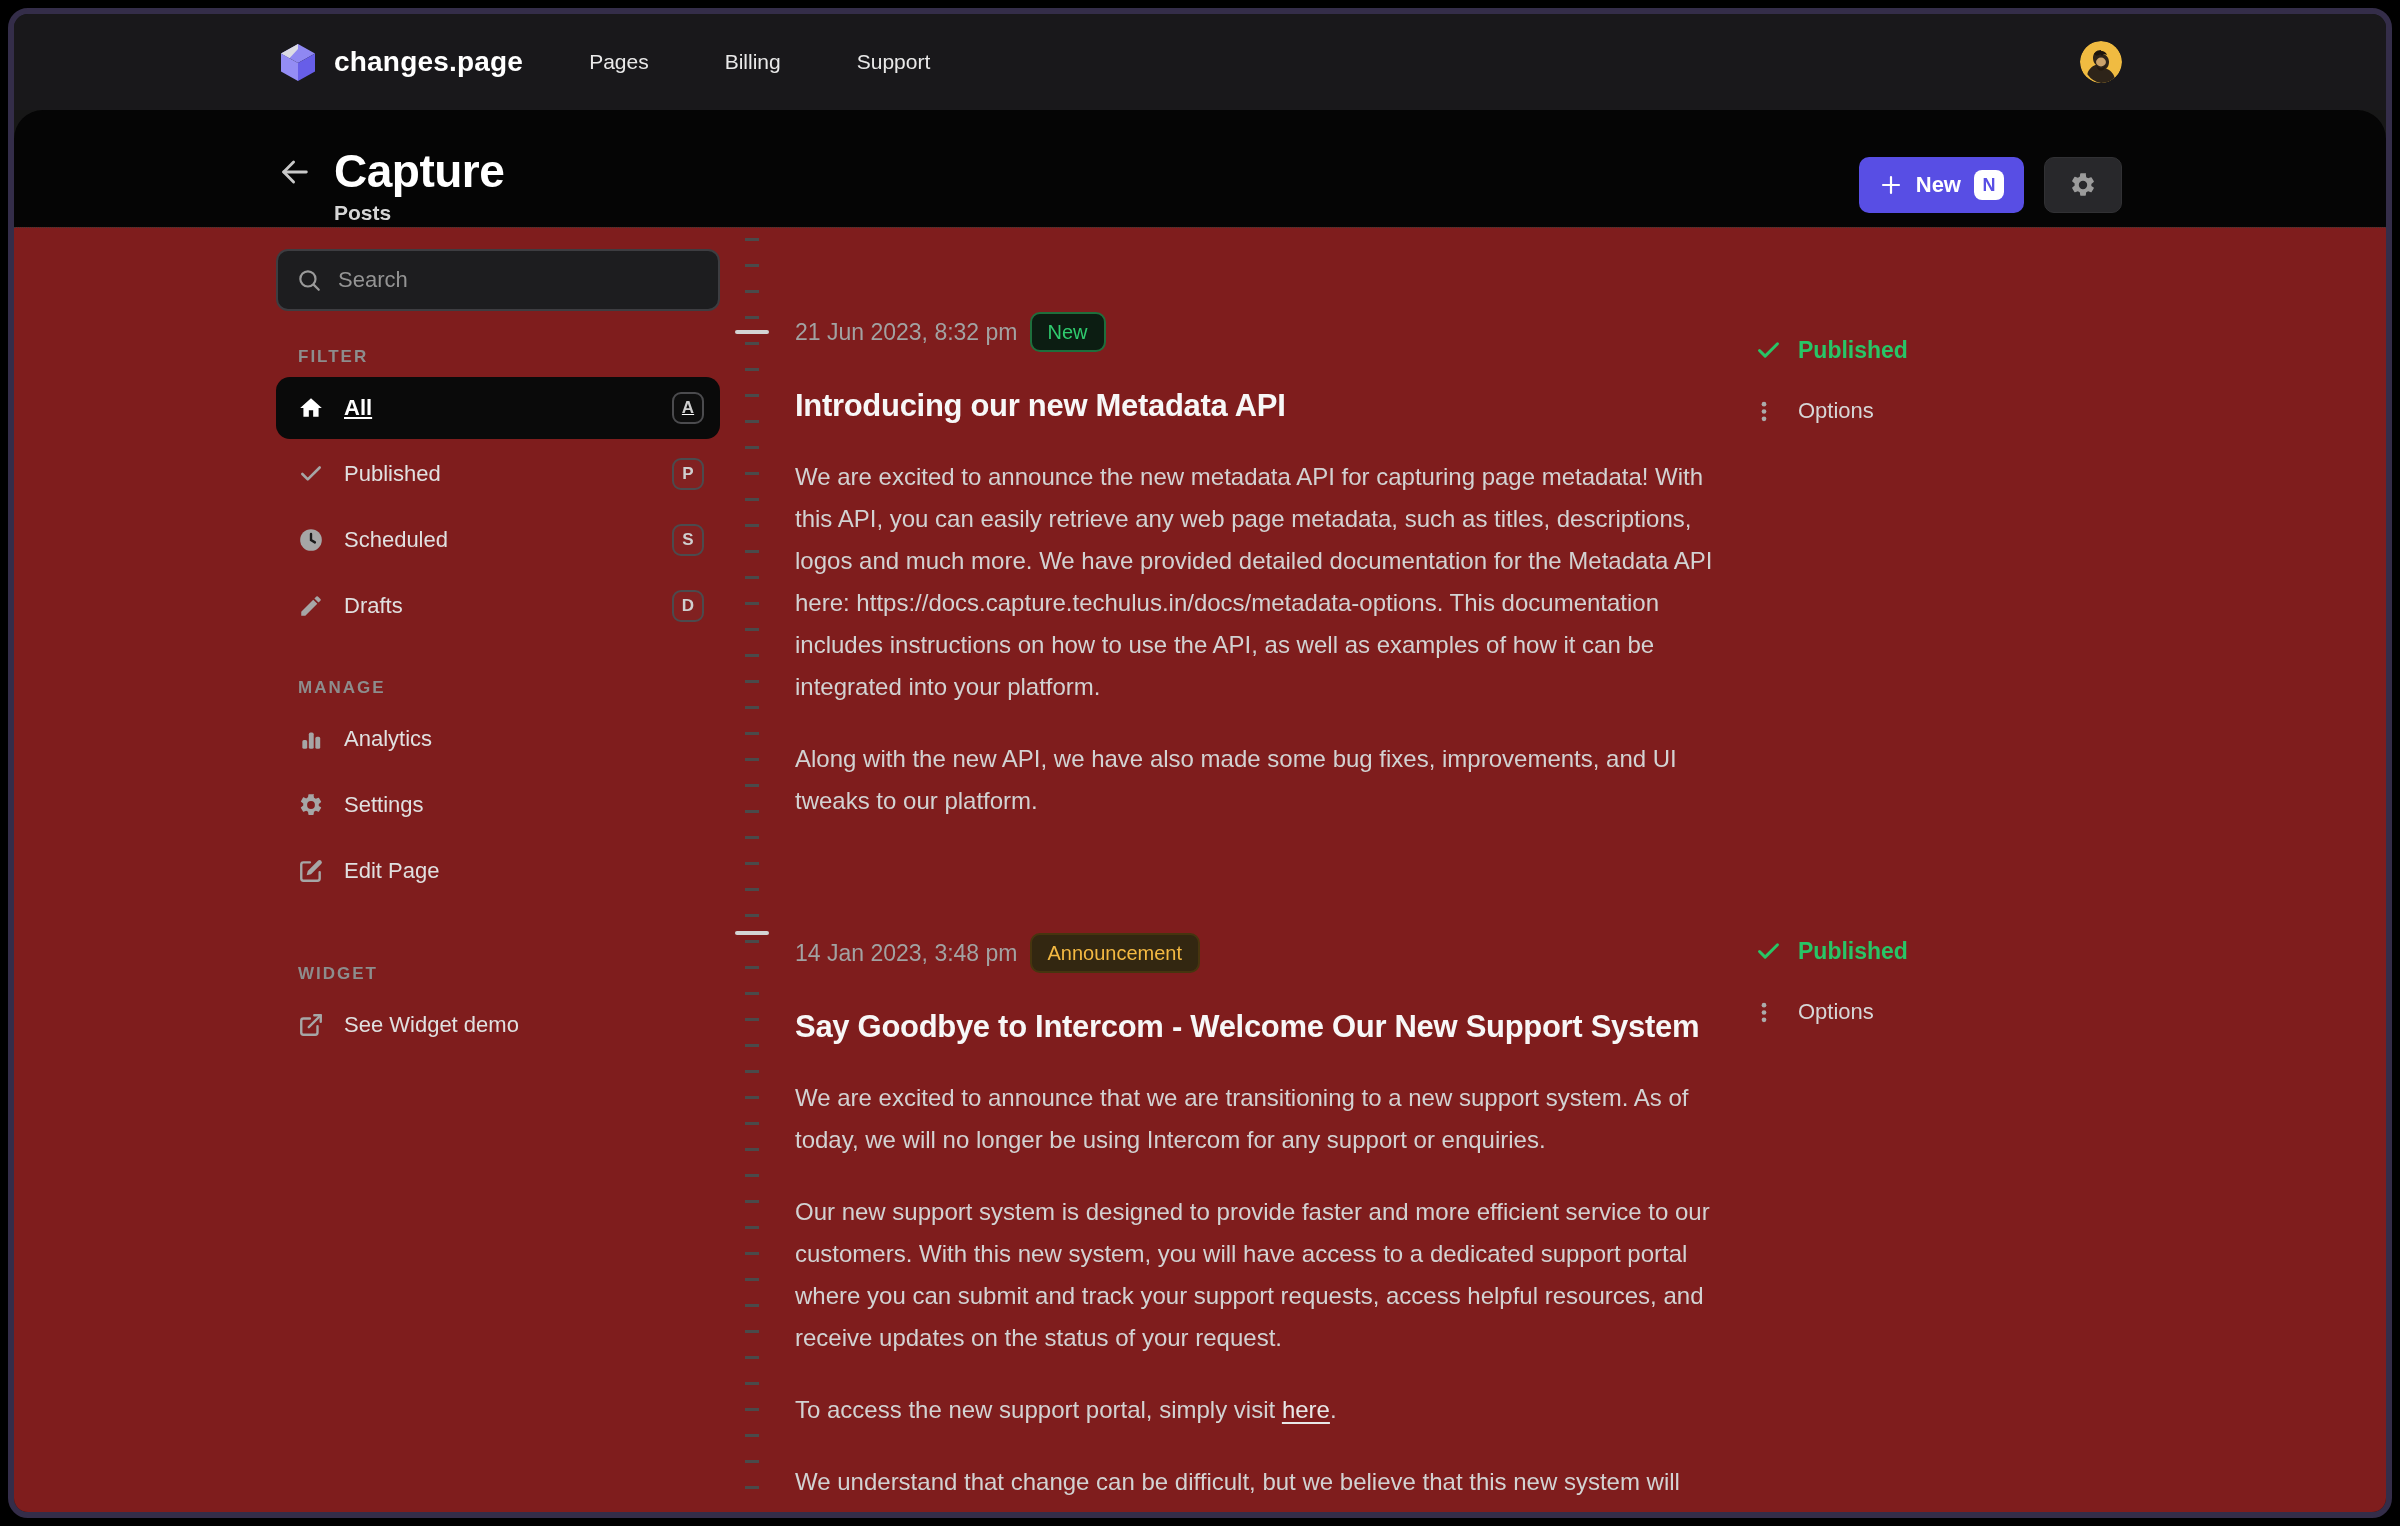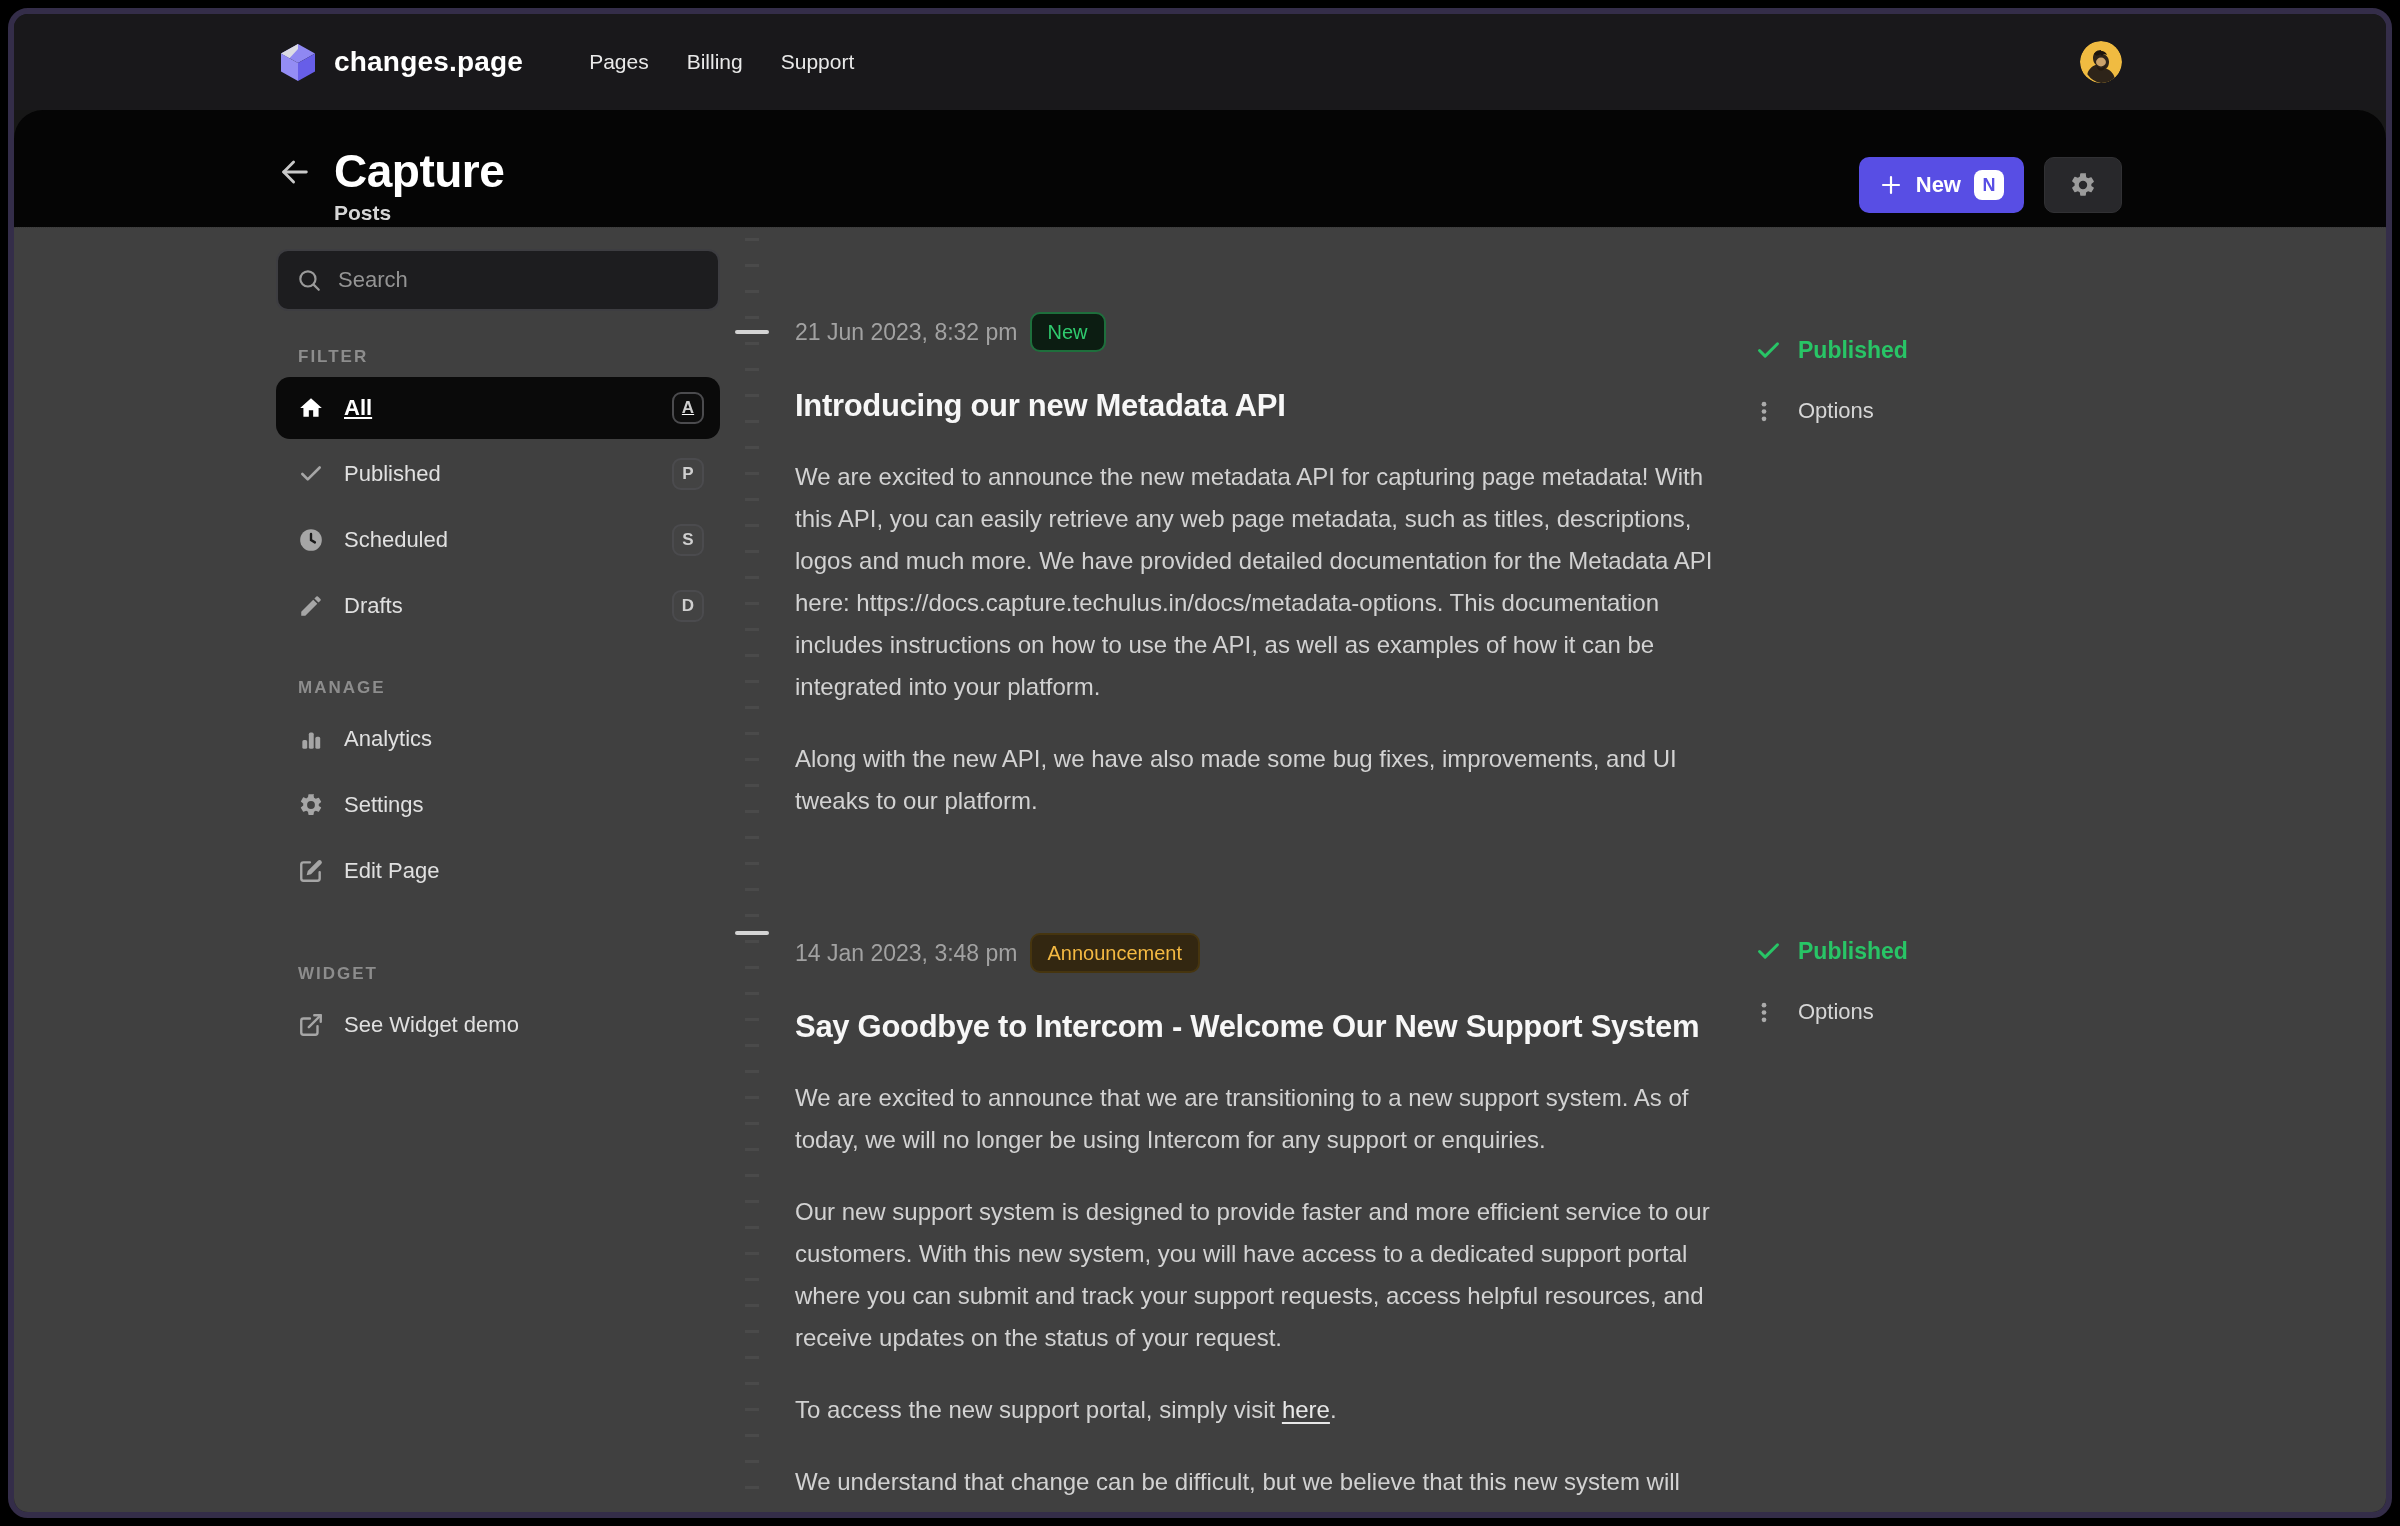--- a/index.html
+++ b/index.html
@@ -15,21 +15,21 @@
   svg { display:block; }
 
   
   .topnav {
     position:absolute; left:0; right:0; top:0; height:96px; background:#19181b;
     display:flex; align-items:center; padding:0 264px 0 264px; box-sizing:border-box;
   }
   .brand { display:flex; align-items:center; gap:16px; }
   .brand-name { font-size:28px; color:#fff; font-weight:600; letter-spacing:.2px; }
   .brand-name .bold { font-weight:800; }
-  .nav-links { display:flex; gap:38px; margin-left:66px; }
+  .nav-links { display:flex; gap:76px; margin-left:66px; }
   .nav-link { font-size:21px; color:#e9e9e9; font-weight:500; cursor:pointer; }
   .avatar { margin-left:auto; width:42px; height:42px; border-radius:50%; overflow:hidden; cursor:pointer; }
 
   
   .pageheader {
     position:absolute; left:0; right:0; top:96px; height:150px; background:#050505;
     display:flex; align-items:center; padding:0 264px; box-sizing:border-box;border-radius:29px;
   }
   .back-btn { color:#c9c9c9; cursor:pointer; margin-top:-26px; }
   .titlewrap { margin-left:22px; }
@@ -43,21 +43,21 @@
   .kbd-n {
     width:30px; height:30px; background:#fff; color:#584ee4; border-radius:8px;
     font-weight:800; font-size:18px; display:flex; align-items:center; justify-content:center;
   }
   .btn-gear {
     width:78px; height:56px; background:#28282b; border-radius:10px; border:1px solid #313134;
     display:flex; align-items:center; justify-content:center; color:#9b9b9b; cursor:pointer; box-sizing:border-box;
   }
 
   
-  .bodyarea { position:absolute; left:0; right:0; top:213px; bottom:0; background:#404040; border-top:1px dotted #383838; }
+  .bodyarea { position:absolute; left:0; right:0; top:213px; bottom:0; background:#7f1d1d; border-top:1px dotted #383838; }
 
   
   .sidebar { position:absolute; left:262px; top:21px; width:444px; }
   .search {
     height:62px; border:2px solid #3d3d41; border-radius:12px; background:#1d1d1f;
     display:flex; align-items:center; padding:0 18px; gap:14px; box-sizing:border-box; margin-bottom:36px;
   }
   .search input {
     background:transparent; border:none; outline:none; color:#e5e5e5; font-size:22px; width:100%;
     font-family:"Liberation Sans", sans-serif;

